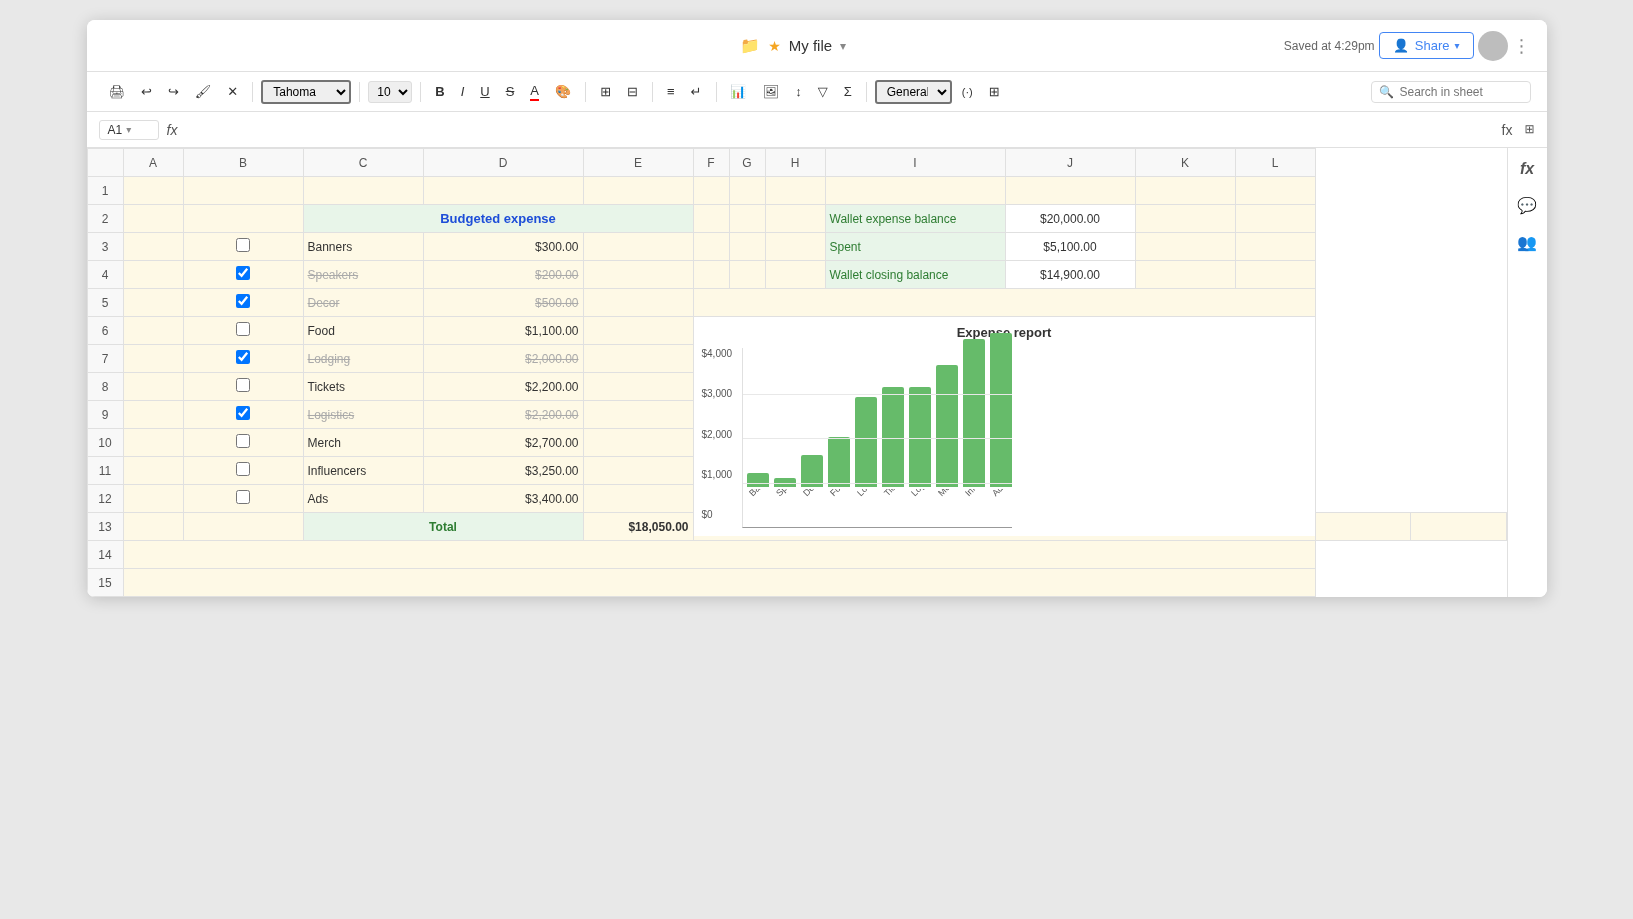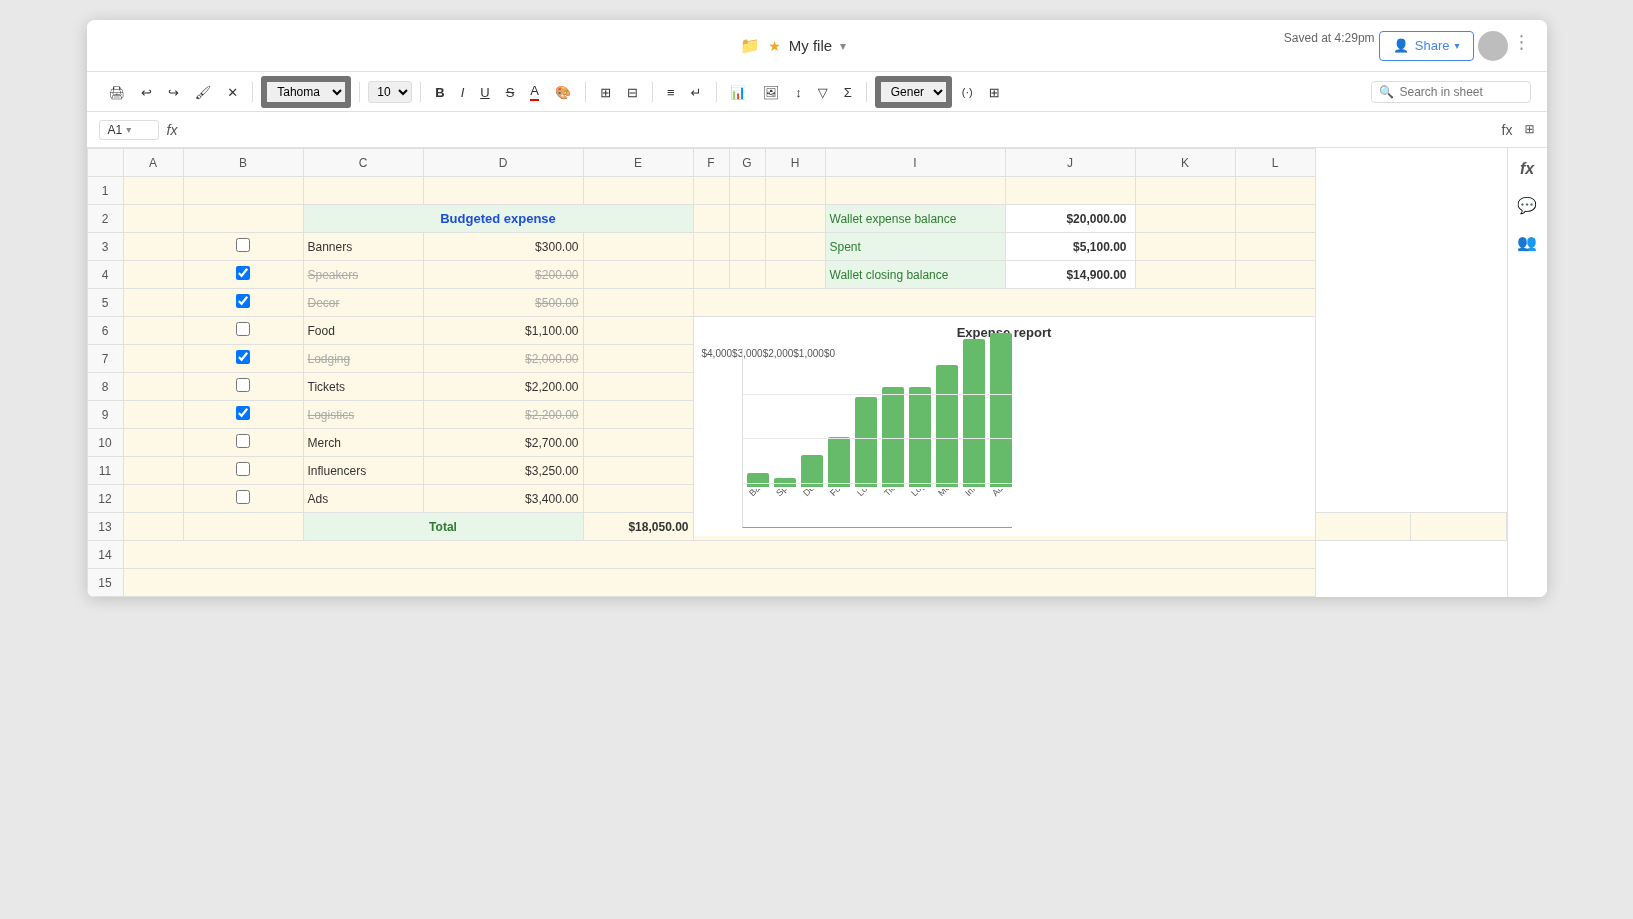--- a/index.html
+++ b/index.html
@@ -27,20 +27,21 @@
     .title-center {
       display: flex;
       align-items: center;
       gap: 8px;
       font-size: 15px;
       font-weight: 500;
       color: #333;
     }
     .title-right {
       display: flex;
+      align-items: center;
       gap: 4px;
     }
     .share-btn {
       background: #fff;
       border: 1.5px solid #4285f4;
       color: #4285f4;
       border-radius: 4px;
       padding: 5px 14px;
       font-size: 13px;
       cursor: pointer;
@@ -87,21 +88,21 @@
     .toolbar-btn {
       padding: 3px 6px;
       border: none;
       background: none;
       cursor: pointer;
       font-size: 13px;
       border-radius: 3px;
       color: #333;
     }
     .font-select {
-      border: 6px solid #737373;
+      border: 2px solid #737373;
       border-radius: 3px;
       padding: 2px 6px;
       font-size: 12px;
       width: 90px;
     }
     .font-size-select {
       border: 1px solid #ddd;
       border-radius: 3px;
       padding: 2px 4px;
       font-size: 12px;
@@ -208,21 +209,21 @@
       color: #2e7d32;
       font-weight: 600;
       text-align: center;
     }
 
     
     .cb { width: 14px; height: 14px; cursor: pointer; }
 
     
     .wallet-label { background: #e8f5e9; color: #2e7d32; font-weight: 500; }
-    .wallet-value { font-weight: 700; text-align: right; margin-left: 18px; }
+    .wallet-value { font-weight: 400; text-align: center; margin-left: 18px; }
 
     
     .chart-container {
       padding: 8px;
       background: #fff;
     }
     .chart-title {
       text-align: center;
       font-weight: 700;
       font-size: 13px;
@@ -470,21 +471,21 @@
               <input type="checkbox" class="cb" style="">
             </td>
             <td class="cell-bg-yellow">Food</td>
             <td class="cell-bg-yellow cell-right">$1,100.00</td>
             <td class="cell-bg-yellow"></td>
             <td class="cell-bg-yellow" colspan="7" rowspan="8" style="padding:0;vertical-align:top;">
 
               <div class="chart-container">
                 <div class="chart-title">Expense report</div>
                 <div style="display:flex;position:relative;margin-left:40px;">
-                  <div style="position:absolute;left:-40px;top:0;height:180px;display:flex;justify-content:space-between;font-size:10px;color:#555;padding-bottom:8px;">
+                  <div style="position:absolute;left:-40px;top:0;height:180px;display:flex;flex-direction:column;justify-content:space-between;font-size:10px;color:#555;padding-bottom:8px;">
                     <span>$4,000</span>
                     <span>$3,000</span>
                     <span>$2,000</span>
                     <span>$1,000</span>
                     <span>$0</span>
                   </div>
                   <div style="display:flex;align-items:flex-end;gap:5px;height:180px;padding-bottom:8px;border-bottom:1.5px solid #999;border-left:1px solid #e0e0e0;padding-left:4px;position:relative;">
 
                     <div style="position:absolute;left:0;right:0;border-top:1px solid #e8e8e8;bottom:43px;"></div>
                     <div style="position:absolute;left:0;right:0;border-top:1px solid #e8e8e8;bottom:88px;"></div>

